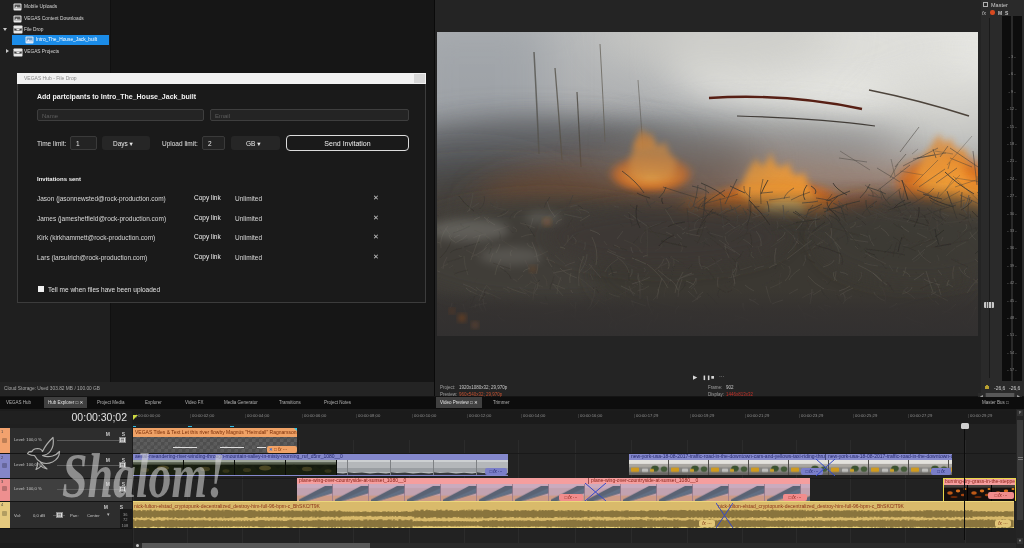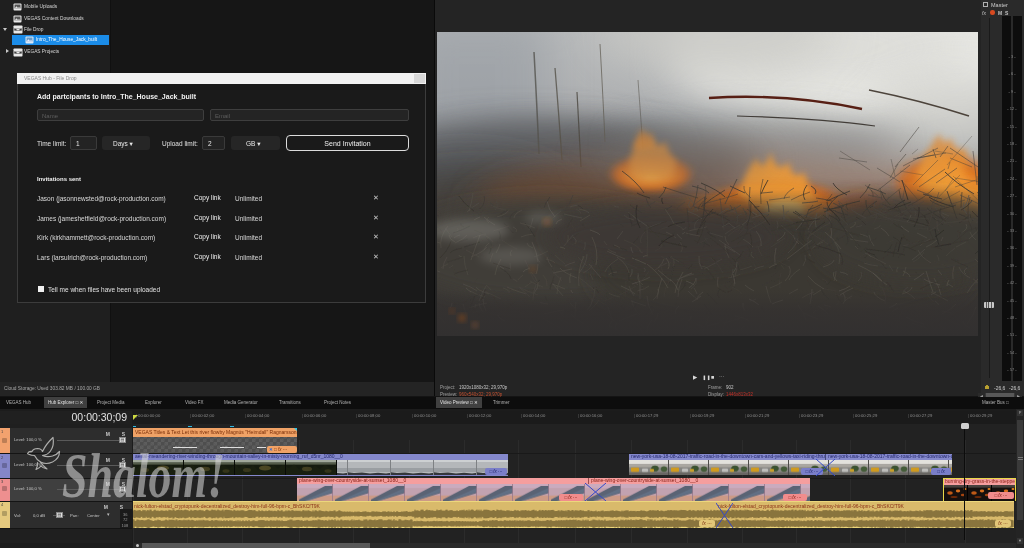--- a/index.html
+++ b/index.html
@@ -1204,21 +1204,21 @@
   <div class="tab" style="left:275px">Transitions</div>
   <div class="tab" style="left:320px">Project Notes</div>
   <div class="tab act" style="left:436px">Video Preview □ ✕</div>
   <div class="tab" style="left:489px">Trimmer</div>
   <div class="tab" style="left:978px">Master Bus □</div>
 </div>
 
 <div class="abs" style="left:0;top:409px;width:1024px;height:139px;background:#1c1c1c"></div>
 
 <div class="abs" style="left:0;top:411px;width:132px;height:13px;background:#202020"></div>
-<div class="txt" style="left:0;top:410.5px;width:127px;text-align:right;font-size:10.5px;color:#e2e2e2">00:00:30;09</div>
+<div class="txt" style="left:0;top:410.5px;width:127px;text-align:right;font-size:10.5px;color:#e2e2e2">00:00:30;02</div>
 
 <div class="abs" style="left:133px;top:411px;width:883px;height:13px;background:#1b1b1b;overflow:hidden">
   <div style="position:absolute;left:-133px;top:0;width:1016px;height:13px">
         <div class="rlbl" style="left:136px">00:00:00;00</div>
         <div class="rlbl" style="left:190px">00:00:02;00</div>
         <div class="rlbl" style="left:245px">00:00:04;00</div>
         <div class="rlbl" style="left:302px">00:00:06;00</div>
         <div class="rlbl" style="left:356px">00:00:08;00</div>
         <div class="rlbl" style="left:412px">00:00:10;00</div>
         <div class="rlbl" style="left:467px">00:00:12;00</div>

